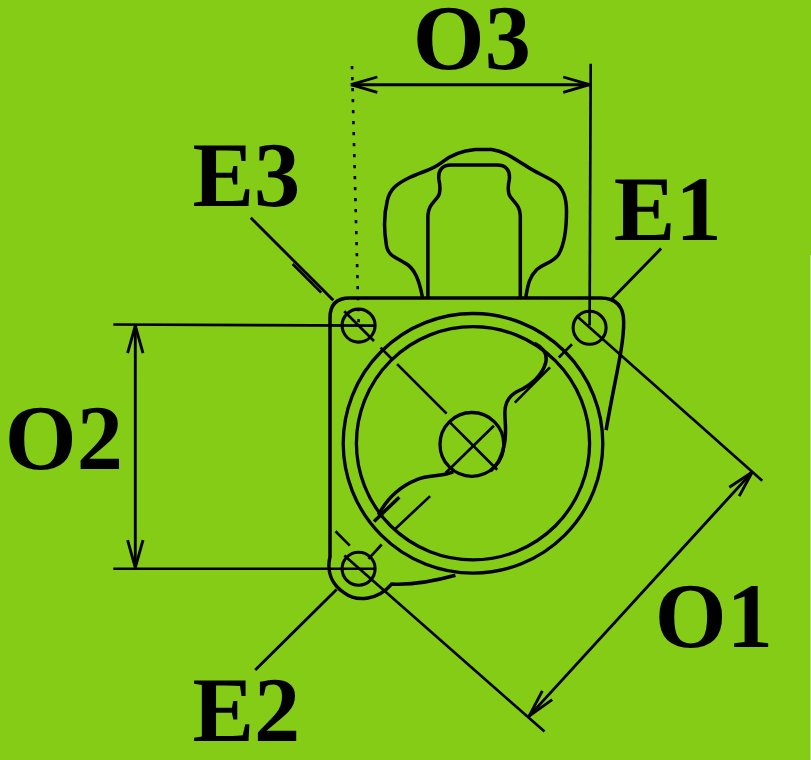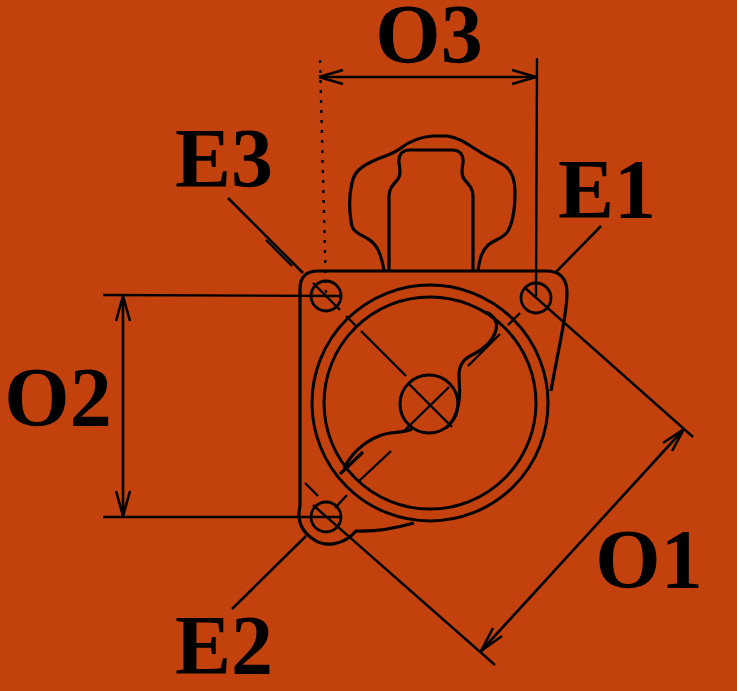--- a/index.html
+++ b/index.html
@@ -3,21 +3,21 @@
 <meta charset="utf-8">
 <style>
   html, body {
     margin: 0;
     padding: 0;
     background: #ffffff;
   }
   .drawing-wrap {
     width: 737px;
     height: 691px;
-    background: #c2410c;
+    background: #84cc16;
     position: relative;
     overflow: hidden;
   }
   svg {
     display: block;
   }
   .dim-label {
     font-family: "Liberation Serif", "DejaVu Serif", serif;
     font-weight: bold;
     font-size: 84px;

